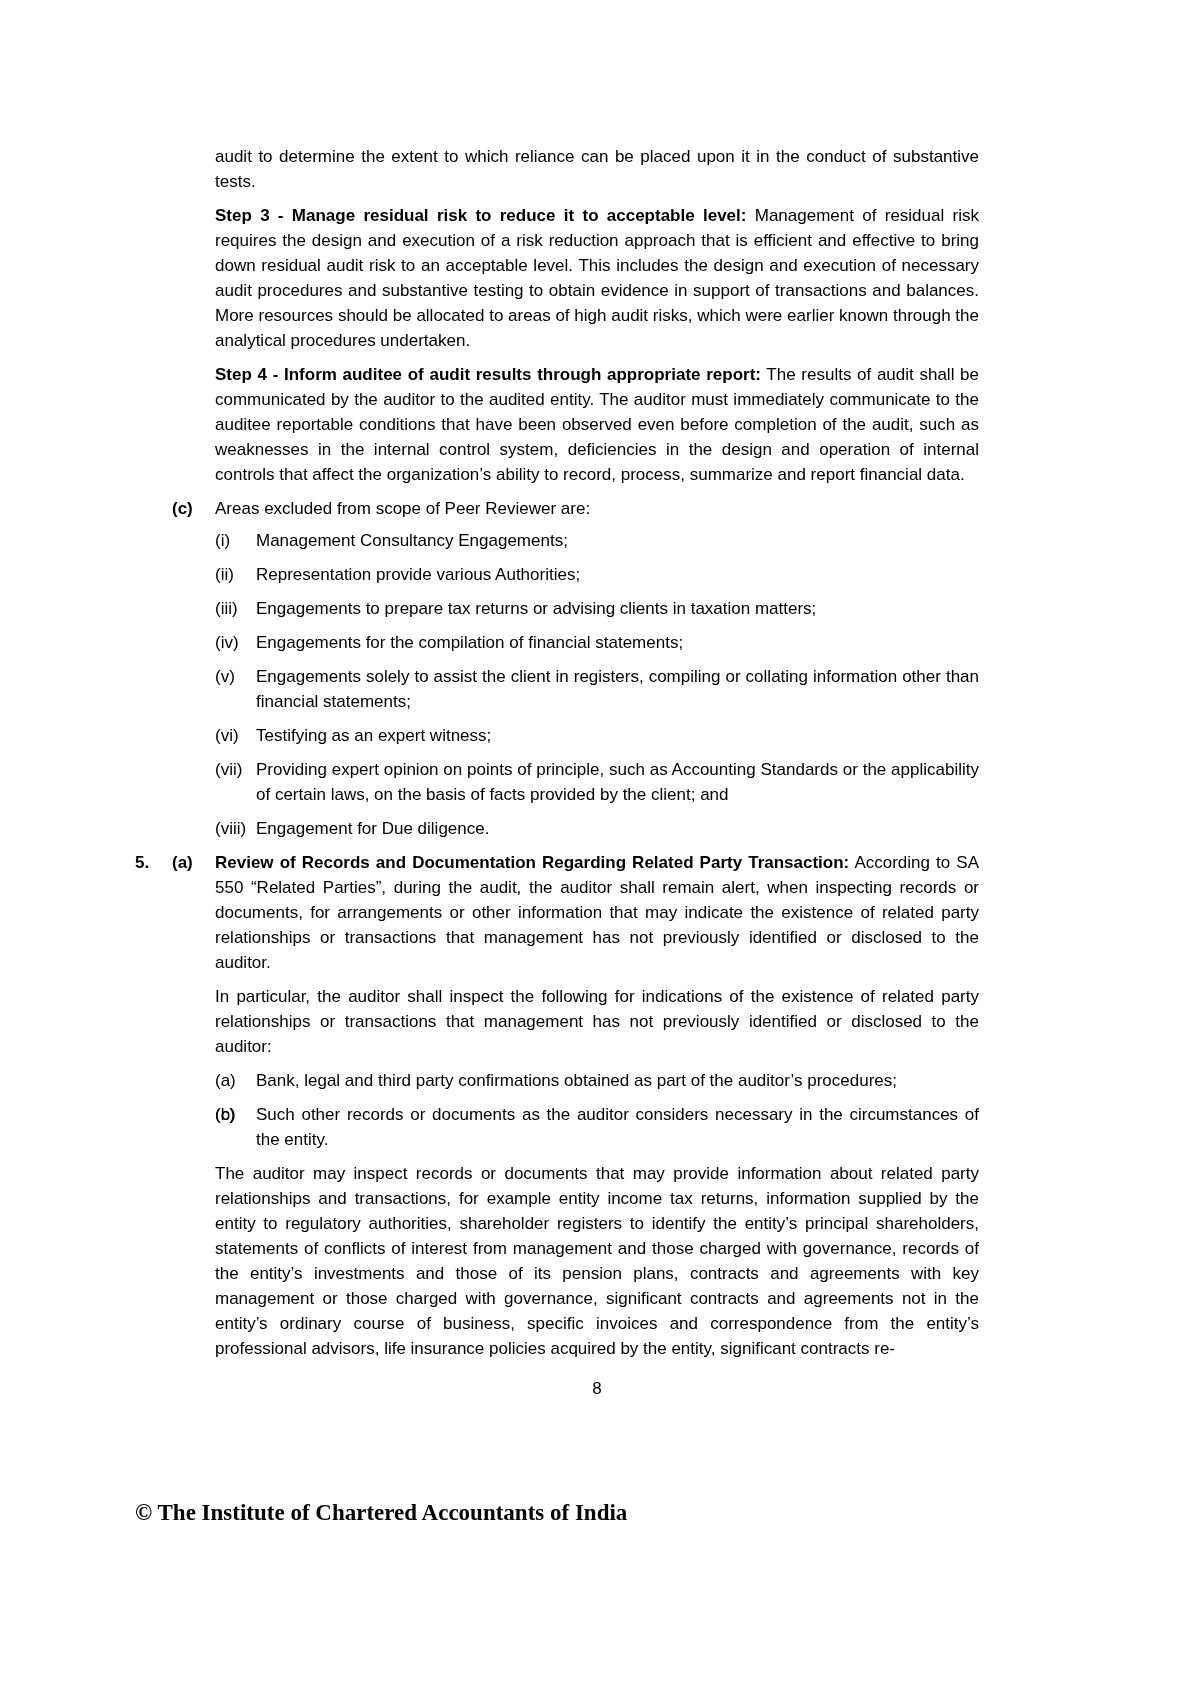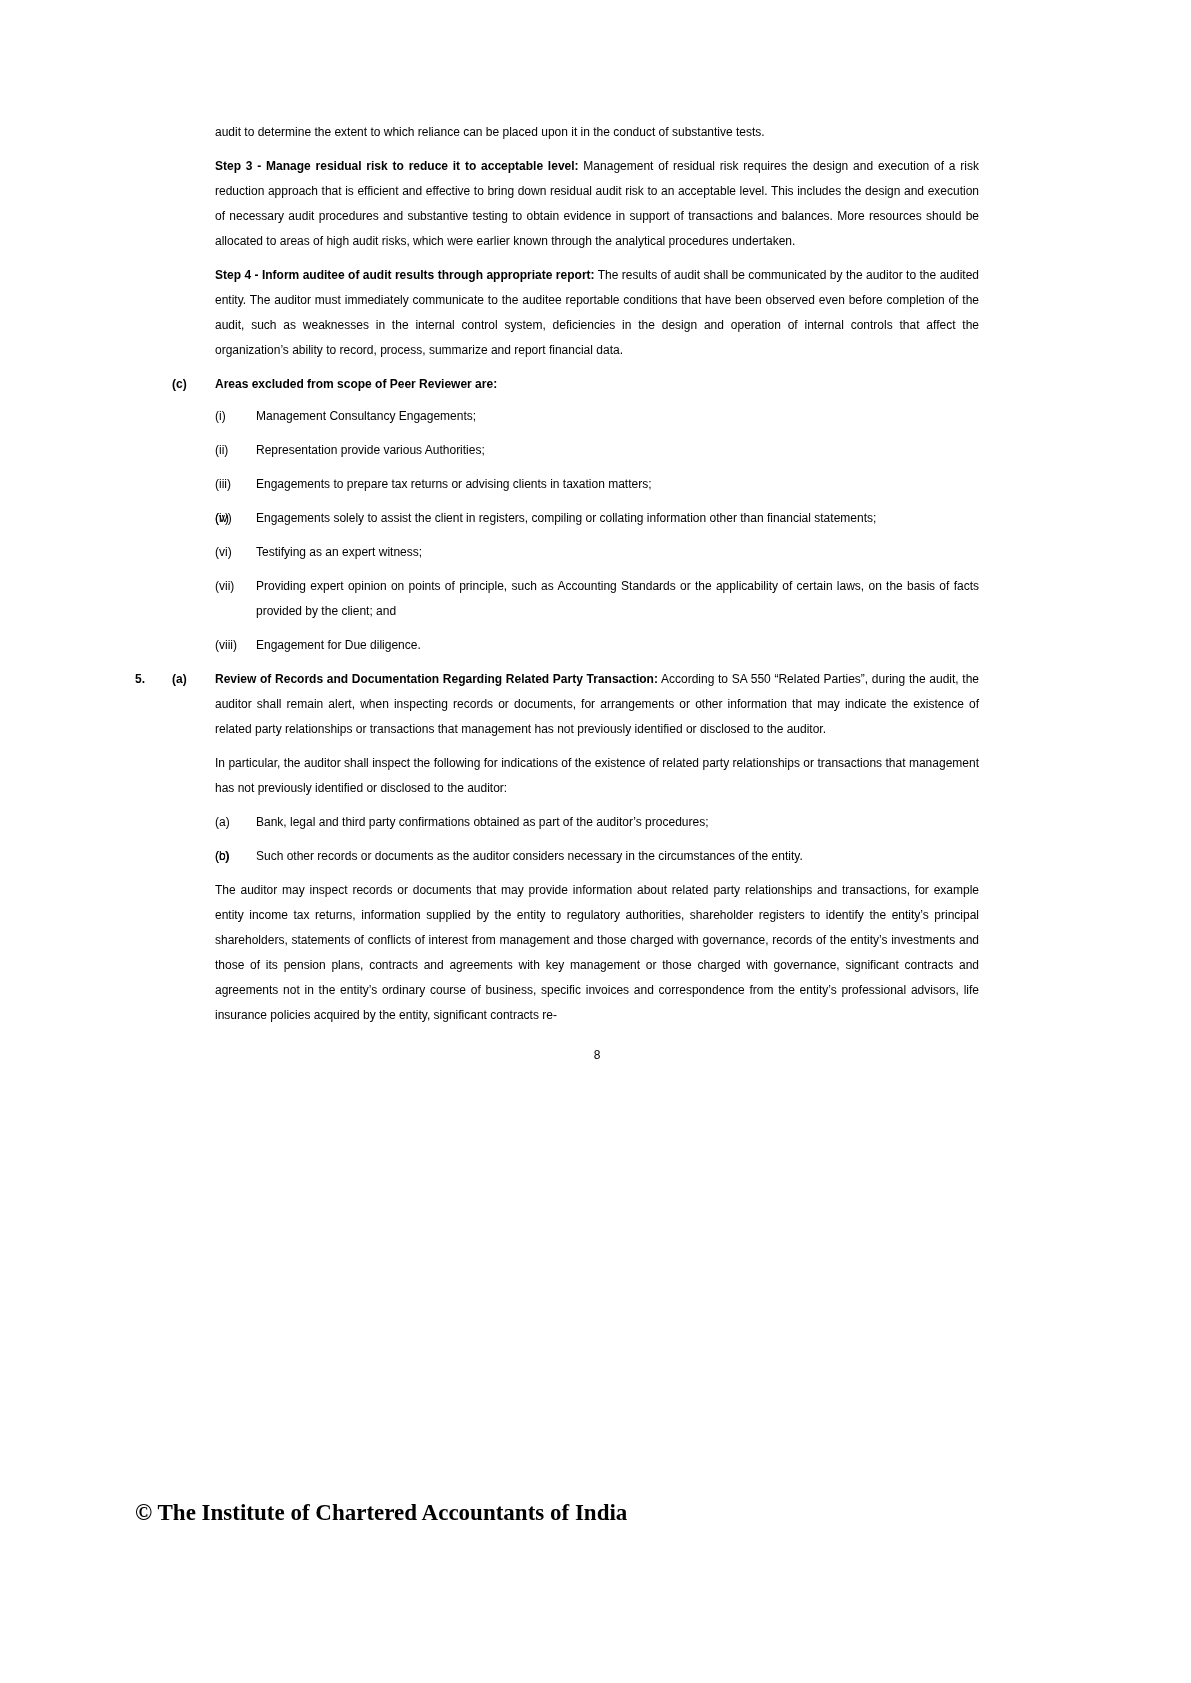--- a/index.html
+++ b/index.html
@@ -6,31 +6,31 @@
   html, body { background: #ffffff; }
   body {
     width: 1191px; height: 1683px;
     position: relative;
     font-family: "Liberation Sans", sans-serif;
     color: #000;
   }
   .page { position: absolute; inset: 0; background: #fff; overflow: hidden; }
   .content {
     position: absolute;
-    left: 215px; top: 120px;
+    left: 215px; top: 144px;
     width: 764px;
-    font-size: 12px;
+    font-size: 17px;
     line-height: 25px;
   }
   .para { text-align: justify; margin-bottom: 9px; }
   .lead { font-weight: bold; }
   .hang { position: absolute; white-space: nowrap; }
   .item-c { position: relative; margin-top: 3px; margin-bottom: 7px; }
   .lbl-c { left: -43px; font-weight: bold; }
-  .item-c b { font-weight: bold; }
+  .item-c b { font-weight: normal; }
   .list { margin-bottom: 0; }
   .li {
     position: relative;
     padding-left: 41px;
     text-align: justify;
     margin-bottom: 9px;
   }
   .li .lbl { position: absolute; left: 0; }
   .item5 { position: relative; margin-top: 3px; }
   .num5 { left: -80px; font-weight: bold; }
@@ -69,20 +69,21 @@
       <div class="li">
         <span class="lbl">(ii)</span>
         <span>Representation provide various Authorities;</span>
       </div>
       <div class="li">
         <span class="lbl">(iii)</span>
         <span>Engagements to prepare tax returns or advising clients in taxation matters;</span>
       </div>
       <div class="li">
         <span class="lbl">(iv)</span>
+        <span>Engagements for the compilation of financial statements;</span>
       </div>
       <div class="li">
         <span class="lbl">(v)</span>
         <span>Engagements solely to assist the client in registers, compiling or collating information other than financial statements;</span>
       </div>
       <div class="li">
         <span class="lbl">(vi)</span>
         <span>Testifying as an expert witness;</span>
       </div>
       <div class="li">

